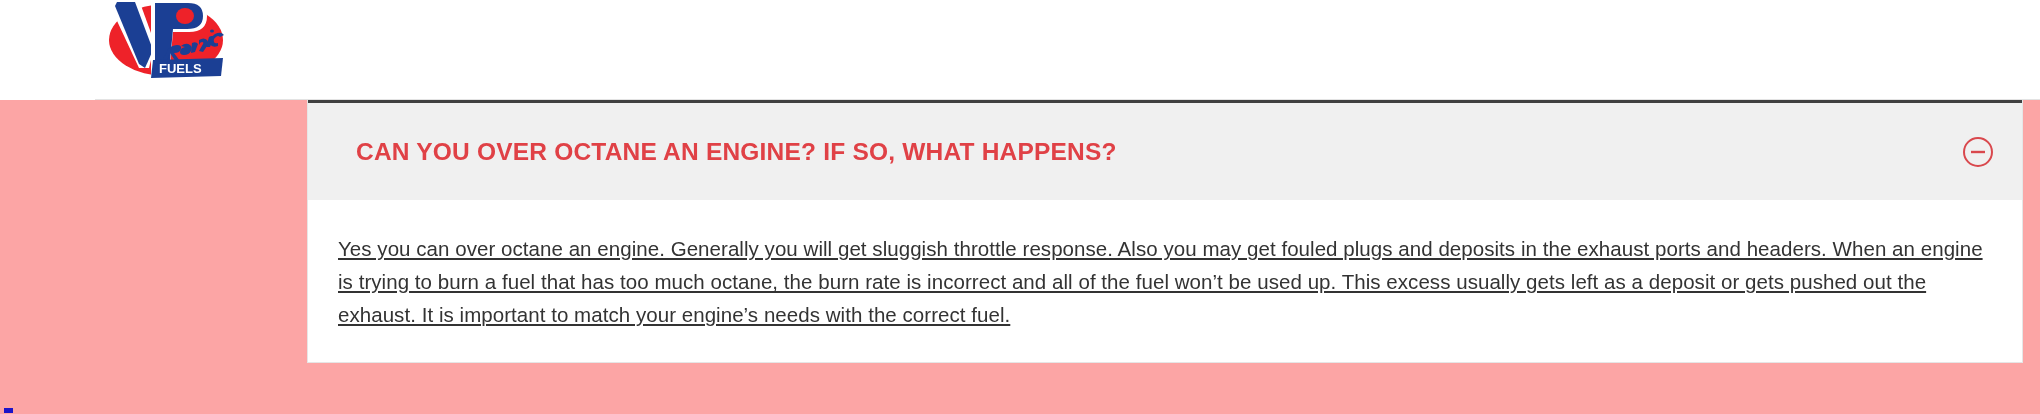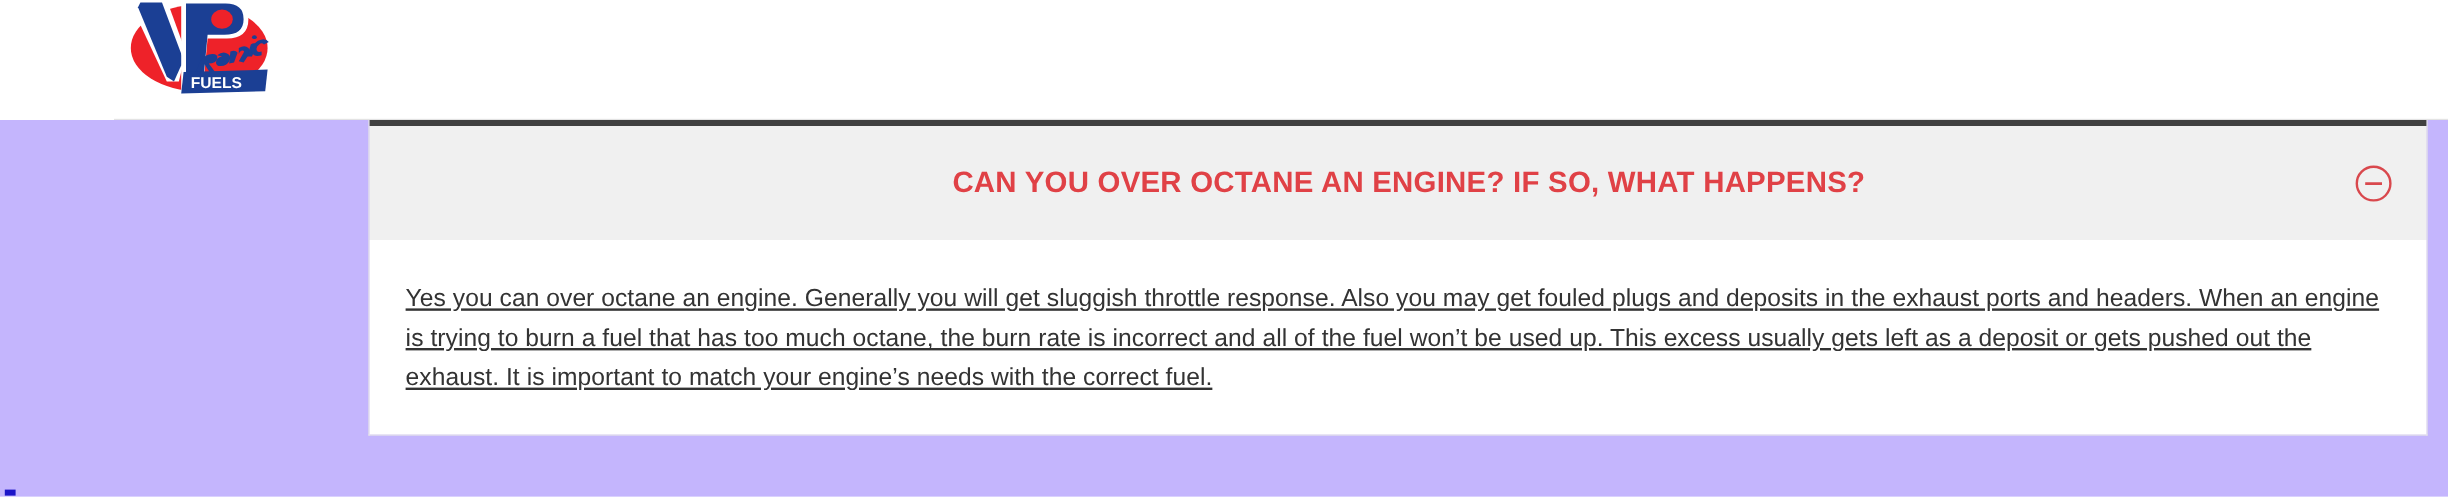--- a/index.html
+++ b/index.html
@@ -9,21 +9,21 @@
     height: 414px;
     background: #ffffff;
     font-family: "Liberation Sans", sans-serif;
     overflow: hidden;
   }
 
   .page {
     position: relative;
     width: 2040px;
     height: 414px;
-    background: #c4b5fd;
+    background: #fca5a5;
   }
 
   
   .site-header {
     position: absolute;
     left: 0; top: 0;
     width: 2040px;
     height: 100px;
     background: #ffffff;
   }
@@ -57,26 +57,25 @@
   .accordion-item {
     border-left: 1px solid #e6e6e6;
     border-right: 1px solid #e6e6e6;
     border-bottom: 1px solid #e6e6e6;
   }
 
   .accordion-header {
     position: relative;
     height: 100px;
     background: #f0f0f0;
-    border-top: 5px solid #404040;
+    border-top: 3px solid #404040;
     display: flex;
     align-items: center;
     padding: 0 30px 0 48px;
     cursor: pointer;
-    justify-content: center;
   }
 
   .accordion-title {
     font-size: 24.5px;
     font-weight: bold;
     letter-spacing: 0.2px;
     color: #e04146;
     text-transform: uppercase;
     line-height: 1.2;
     user-select: none;

